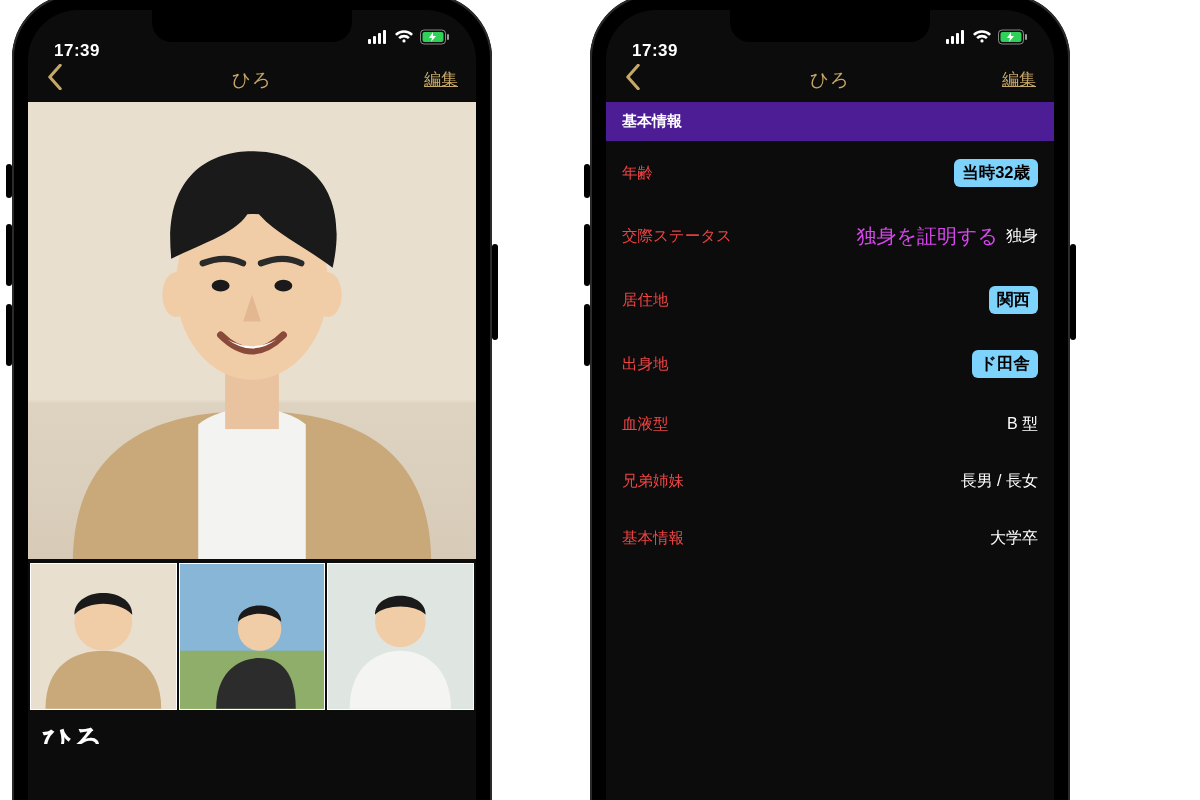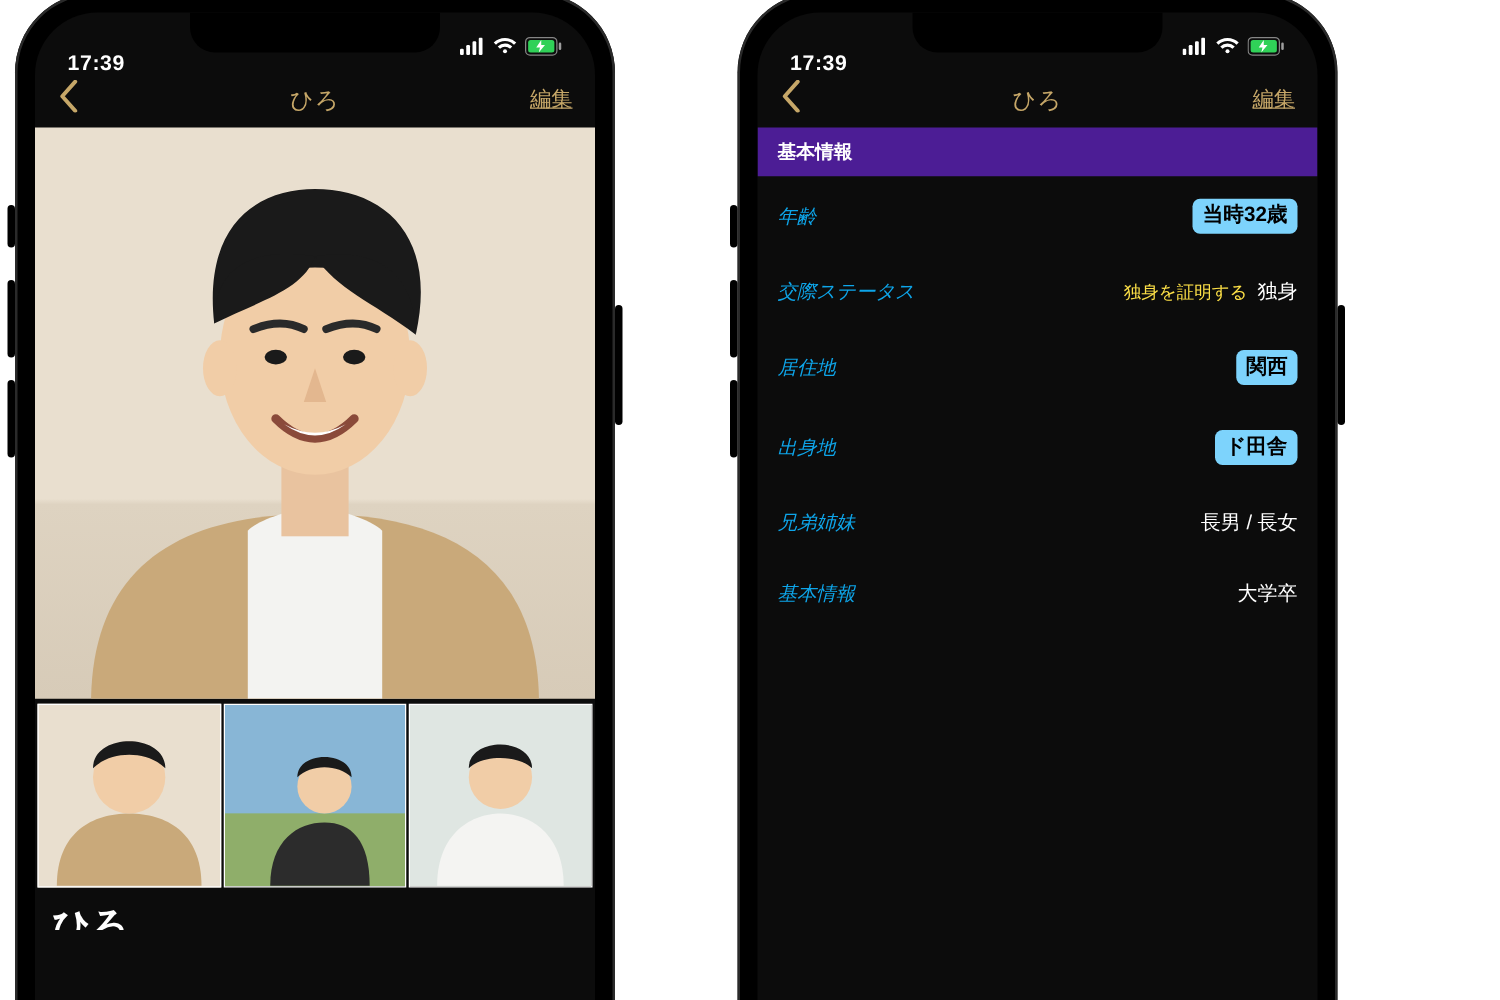--- a/index.html
+++ b/index.html
@@ -127,23 +127,23 @@
     font-weight: 700;
     color:#fff;
   }
   .row {
     display:flex;
     align-items:center;
     justify-content:space-between;
     padding: 18px 16px;
     font-size: 16px;
   }
-  .row .label { color:#0ea5e9; font-size:15.5px;font-style:italic; }
+  .row .label { color:#ef4444; font-size:15.5px; }
   .row .value { color:#fff; font-size:16px; display:flex; align-items:center; gap:8px; }
-  .verify-link { color:#fde047; font-size:14px; }
+  .verify-link { color:#d946ef; font-size:20px; }
 
   .pill {
     background:#7dd3fc;
     color:#000;
     font-weight:700;
     padding:2px 8px 3px 8px;
     border-radius:6px;
     font-size:16.5px;
     line-height:1.4;
     display:inline-block;
@@ -322,20 +322,24 @@
         </span>
     </div>
 
     <div class="row">
       <span class="label">出身地</span>
       <span class="value">
           <span class="pill">ド田舎</span>
         </span>
     </div>
 
+    <div class="row">
+      <span class="label">血液型</span>
+      <span class="value">B 型</span>
+    </div>
 
     <div class="row">
       <span class="label">兄弟姉妹</span>
       <span class="value">長男 / 長女</span>
     </div>
 
 
     <div class="row">
       <span class="label">基本情報</span>
       <span class="value">大学卒</span>

